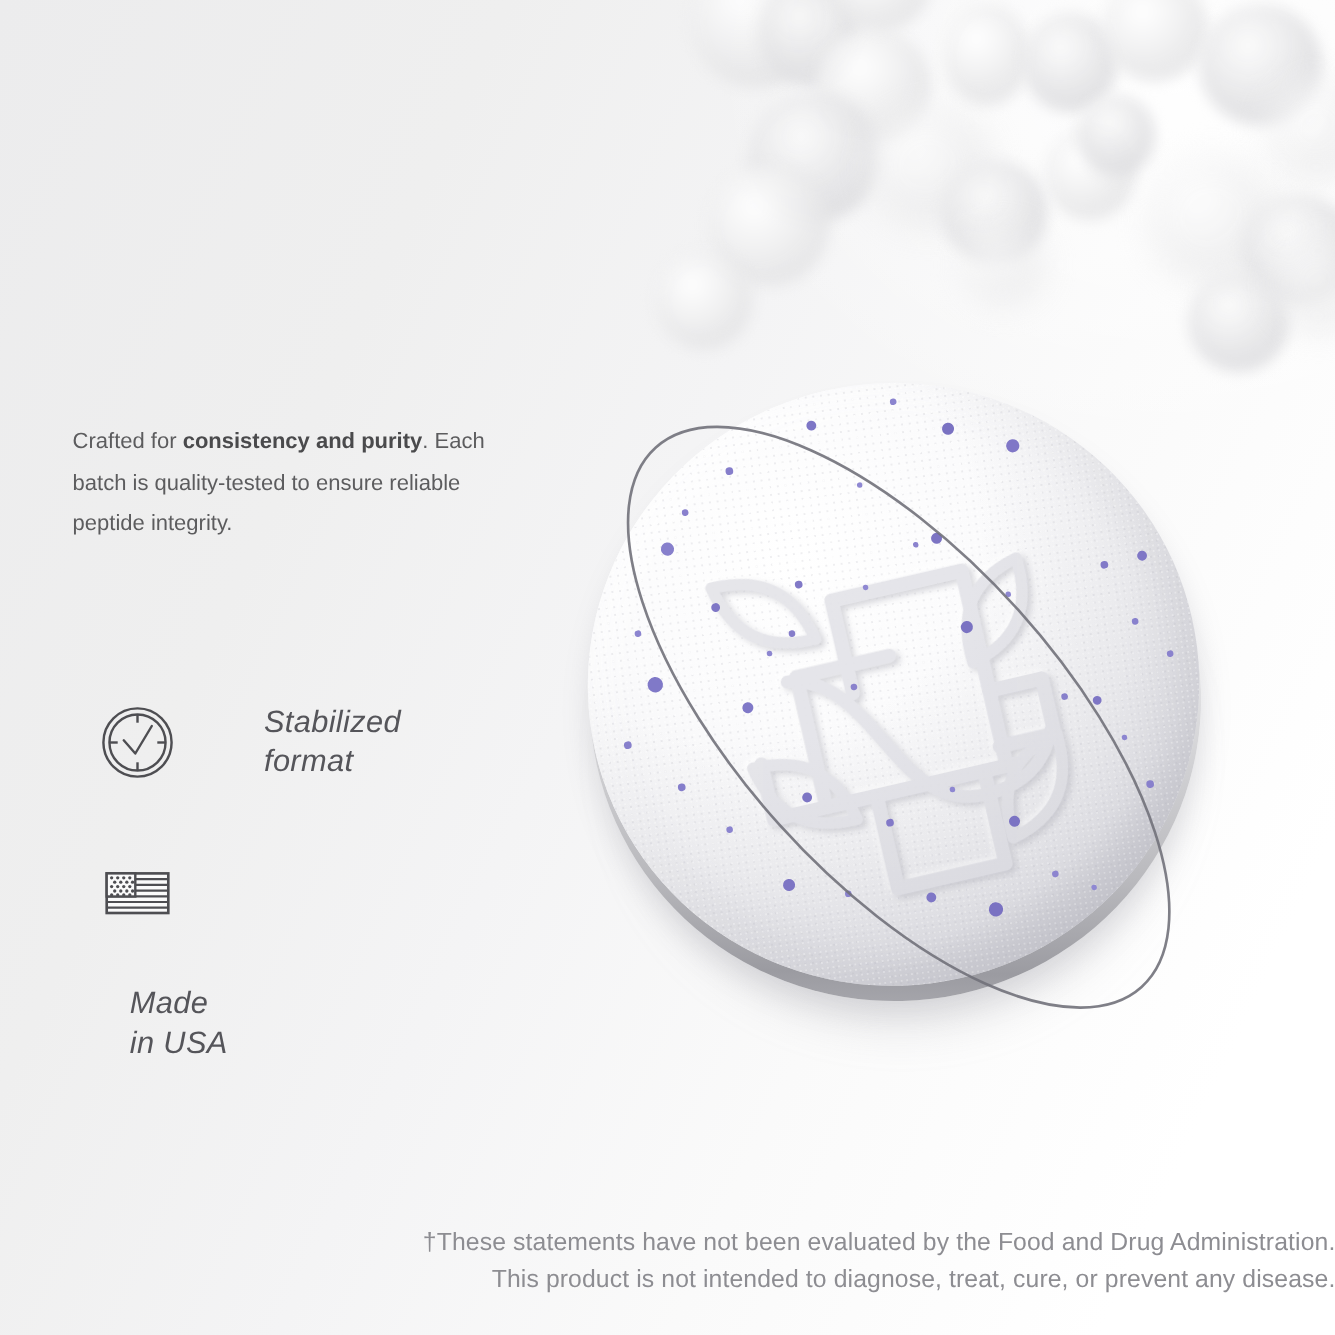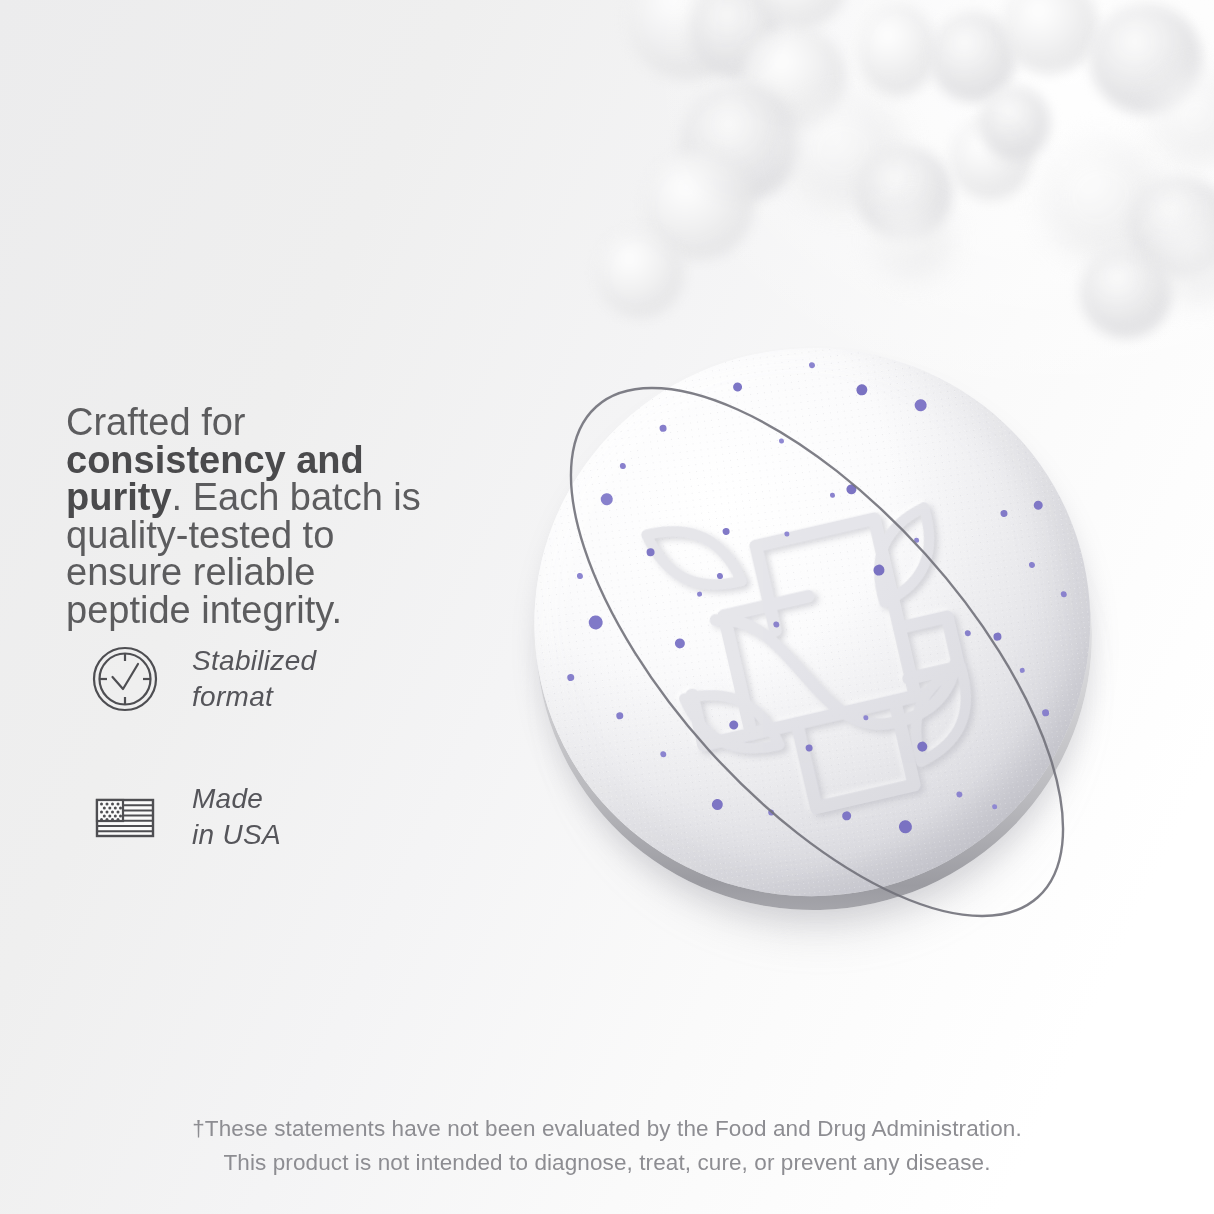--- a/index.html
+++ b/index.html
@@ -30,28 +30,28 @@
 
   
   .headline{
     position:absolute;left:66px;top:96px;width:560px;
     font-style:italic;font-weight:300;
     font-size:58px;line-height:75px;letter-spacing:1.2px;
     color:#58585a;white-space:pre-line;
   }
   .body-copy{
     position:absolute;left:66px;top:383px;width:375px;
-    font-size:38px;line-height:37.5px;color:#5c5c5e;font-weight:400;margin-top:21px;
+    font-size:20px;line-height:37.5px;color:#5c5c5e;font-weight:400;
   }
   .body-copy b{font-weight:700;color:#4a4a4c;}
 
   
   .features{position:absolute;left:88px;top:638px;width:400px;}
-  .feature{display:flex;align-items:center;height:82px;margin-bottom:56px;}
-  .feature:last-child{margin-bottom:0;}
+  .feature{display:flex;align-items:flex-start;height:82px;margin-bottom:56px;gap:48px;}
+  .feature:last-child{margin-bottom:0;flex-direction:column;}
   .feature-icon{width:74px;min-width:74px;height:74px;display:flex;align-items:center;justify-content:center;}
   .feature-label{
     margin-left:30px;font-style:italic;font-weight:300;
     font-size:28px;line-height:36px;color:#55555a;white-space:pre-line;letter-spacing:.3px;
   }
 
   
   .product{position:absolute;left:472px;top:322px;width:690px;height:680px;}
   .orbit{position:absolute;left:0;top:0;width:690px;height:680px;overflow:visible;}
 
@@ -87,21 +87,21 @@
   }
   .face-shade{
     position:absolute;inset:0;border-radius:50%;
     background:radial-gradient(ellipse 88% 84% at 30% 22%, rgba(255,255,255,0) 42%, rgba(176,176,186,.20) 88%, rgba(150,150,162,.30) 100%);
   }
   .emboss{position:absolute;left:8%;top:7%;width:84%;height:86%;opacity:.92;}
   .speck{position:absolute;border-radius:50%;}
 
   
   .disclaimer{
-    position:absolute;left:0;right:0;top:1112px;text-align:center;
+    position:absolute;left:0;right:0;top:1112px;text-align:right;
     font-size:22.5px;line-height:34px;color:#8d8d92;white-space:pre-line;
     letter-spacing:.1px;
   }
 </style>
 </head>
 <body>
 
 <div class="canvas">
 
   <div class="bokeh-layer">

